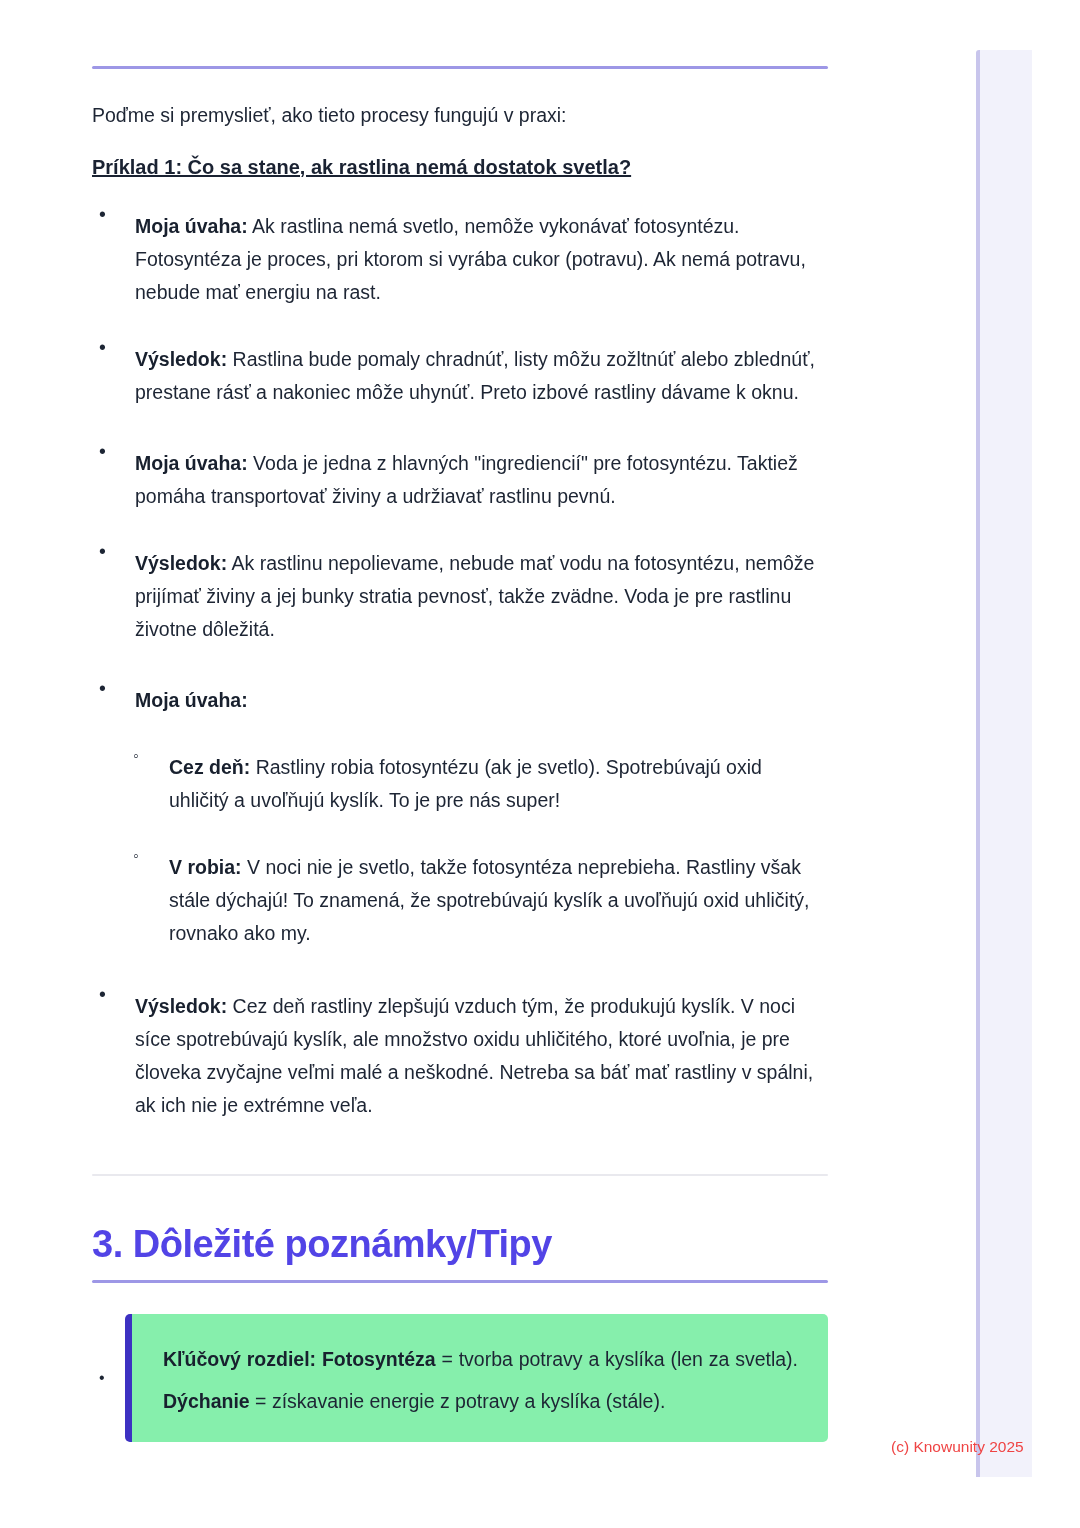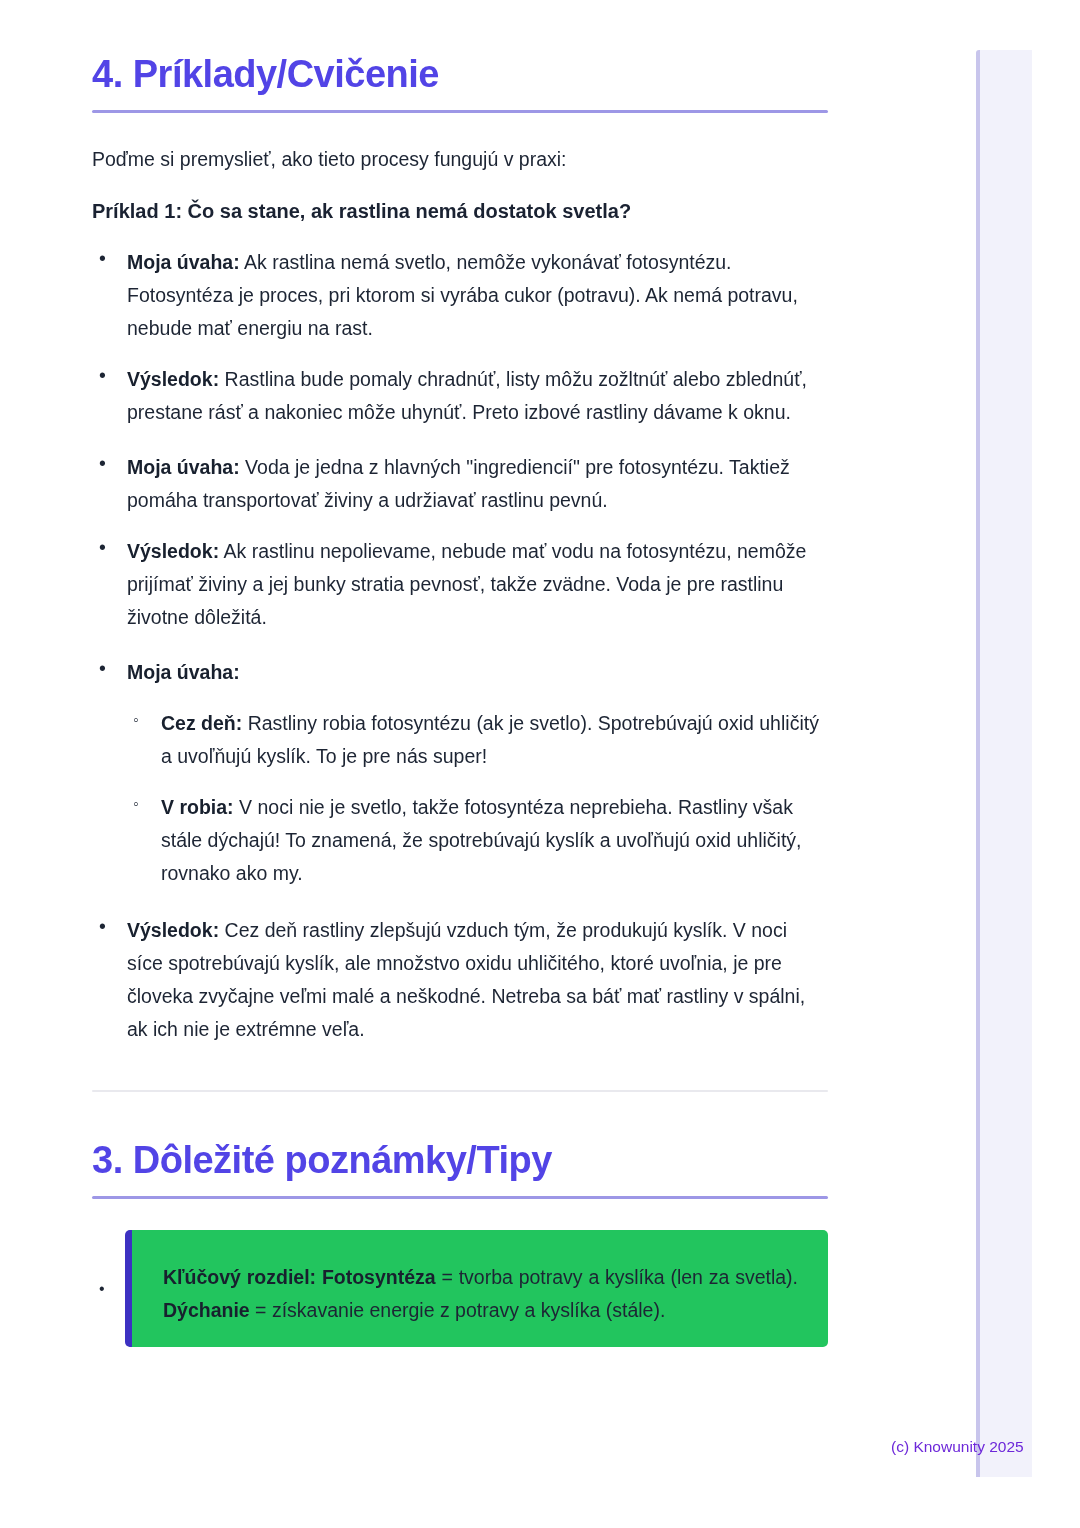--- a/index.html
+++ b/index.html
@@ -54,37 +54,38 @@
     margin: 30px 0 4px;
     font-size: 19.5px;
     line-height: 33px;
   }
   h3 {
     margin: 26px 0 0;
     font-size: 20px;
     line-height: 33px;
     font-weight: bold;
     color: #1a2232;
+    text-decoration: underline;
   }
   h3.first { margin-top: 19px; }
   .list { margin-top: 14px; }
   .li {
     display: flex;
     margin-bottom: 10px;
     font-size: 19.5px;
     line-height: 33px;
   }
   .li:last-child { margin-bottom: 0; }
   .marker {
     flex: 0 0 31px;
     width: 31px;
     padding-left: 7px;
     line-height: 33px;
   }
-  .li-text { margin: 4px; flex: 1; }
+  .li-text { margin: 12px; flex: 1; }
   .sublist { margin: 10px 0 0 34px; }
   .sublist .li { margin-bottom: 10px; }
   .sub-marker { font-size: 16px; }
   .result-li { margin-top: 16px; }
   strong { font-weight: bold; color: #18202e; }
   .divider {
     margin-top: 40px;
     height: 2px;
     background: #e9e9ee;
     border-radius: 1px;
@@ -93,48 +94,47 @@
   
   .callout-row {
     display: flex;
     align-items: center;
     margin-top: 31px;
   }
   .callout-row .marker { align-self: center; line-height: 20px; }
   .callout-row .marker { flex: 0 0 33px; width: 33px; }
   .callout {
     flex: 1;
-    background: #22c55e;
+    background: #86efac;
     border-left: 7px solid #3d31c2;
     border-radius: 5px;
-    padding: 31px 30px 20px 31px;
+    padding: 24px 30px 20px 31px;
     font-size: 19.5px;
-    line-height: 33px;
+    line-height: 42px;
     text-align: justify;
   }
   .footer {
     position: absolute;
     top: 1438px;
     left: 891px;
     font-size: 15.5px;
-    color: #6d28d9;
+    color: #ef4444;
     z-index: 3;
     white-space: nowrap;
   }
 </style>
 </head>
 <body>
 
 <div class="page">
 
   <div class="side-strip"></div>
 
   <div class="content">
 
-    <h1>4. Príklady/Cvičenie</h1>
     <div class="h-rule"></div>
 
     <p class="intro">Poďme si premyslieť, ako tieto procesy fungujú v praxi:</p>
 
     <h3 class="first">Príklad 1: Čo sa stane, ak rastlina nemá dostatok svetla?</h3>
     <div class="list">
       <div class="li">
         <span class="marker">•</span>
         <p class="li-text"><strong>Moja úvaha:</strong><span> Ak rastlina nemá svetlo, nemôže vykonávať fotosyntézu. Fotosyntéza je proces, pri ktorom si vyrába cukor (potravu). Ak nemá potravu, nebude mať energiu na rast.</span></p>
       </div>

